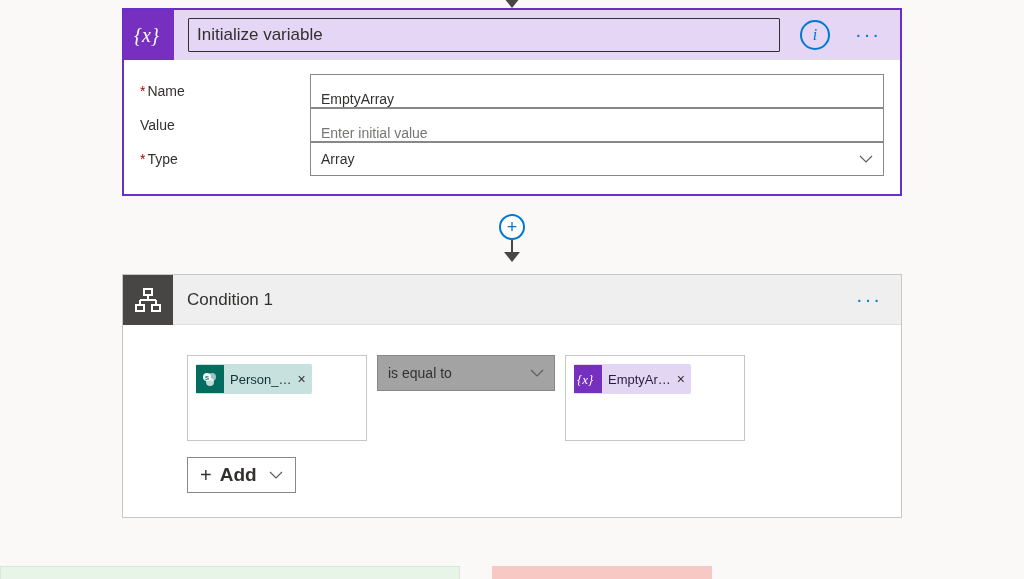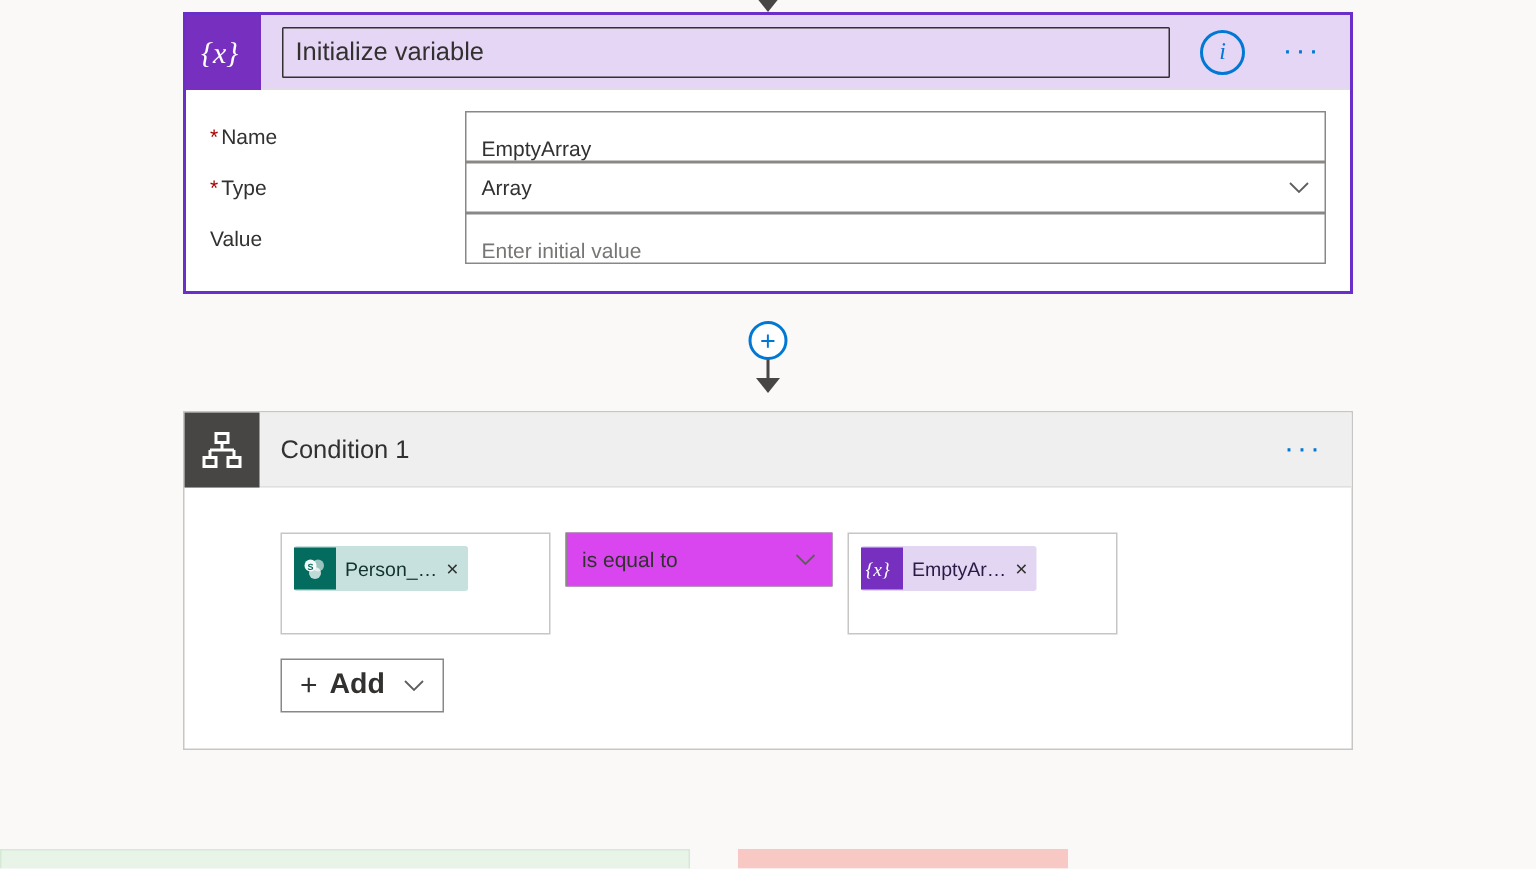--- a/index.html
+++ b/index.html
@@ -148,21 +148,21 @@
     color: #605e5c;
   }
   
   .cond-row {
     display: flex;
     gap: 0;
     margin-bottom: 16px;
     padding-left: 48px;
   }
   .expr-box {
-    width: 180px; height: 68px;
+    width: 180px; height: 86px;
     border: 1px solid #c8c6c4;
     padding: 8px;
     display: flex; align-items: flex-start;
   }
   .token {
     display: inline-flex;
     align-items: center;
     height: 30px;
     border-radius: 2px;
     padding: 0 6px 0 0;
@@ -191,21 +191,21 @@
   .token.sp .tk-icon { background: #036c5f; color: #fff; font-size: 12px; font-weight: bold; }
   .token.var { background: #e2d6f3; color: #2b1a45; }
   .token.var .tk-icon { background: #762fbe; color: #fff; }
   .op-select {
     width: 178px; height: 36px;
     border: 1px solid #8a8886;
     display: flex; align-items: center; justify-content: space-between;
     padding: 0 10px;
     margin: 0 10px;
     align-self: flex-start;
-    background: #d946ef;
+    background: #a3a3a3;
   }
   .add-btn {
     margin-left: 48px;
     height: 36px;
     border: 1px solid #8a8886;
     background: #fff;
     display: inline-flex; align-items: center;
     padding: 0 12px;
     gap: 8px;
     cursor: pointer;
@@ -245,35 +245,35 @@
       <div class="hdr-title">
         <div class="title-inner">Initialize variable</div>
       </div>
       <div class="info-btn">i</div>
       <div class="more-btn">···</div>
     </div>
     <div class="card-body">
       <div class="form-row">
         <div class="form-label"><span class="req">*</span><span>Name</span></div>
         <div class="text-input">EmptyArray</div>
+      </div>
+      <div class="form-row" style="margin-bottom:0">
+        <div class="form-label">Value</div>
+        <div class="text-input placeholder">Enter initial value</div>
       </div>
       <div class="form-row">
         <div class="form-label"><span class="req">*</span><span>Type</span></div>
         <div class="select-input">
           <span>Array</span>
           <span class="chev">
             <svg width="14" height="8" viewBox="0 0 14 8">
                 <path d="M1 1 L7 7 L13 1" stroke="#605e5c" stroke-width="1.2" fill="none"></path>
               </svg>
           </span>
         </div>
-      </div>
-      <div class="form-row" style="margin-bottom:0">
-        <div class="form-label">Value</div>
-        <div class="text-input placeholder">Enter initial value</div>
       </div>
     </div>
   </div>
 
   <div class="plus-btn">+</div>
   <div class="connector-after-plus">
     <div class="stem"></div>
     <div class="arrow-head"></div>
   </div>
 

